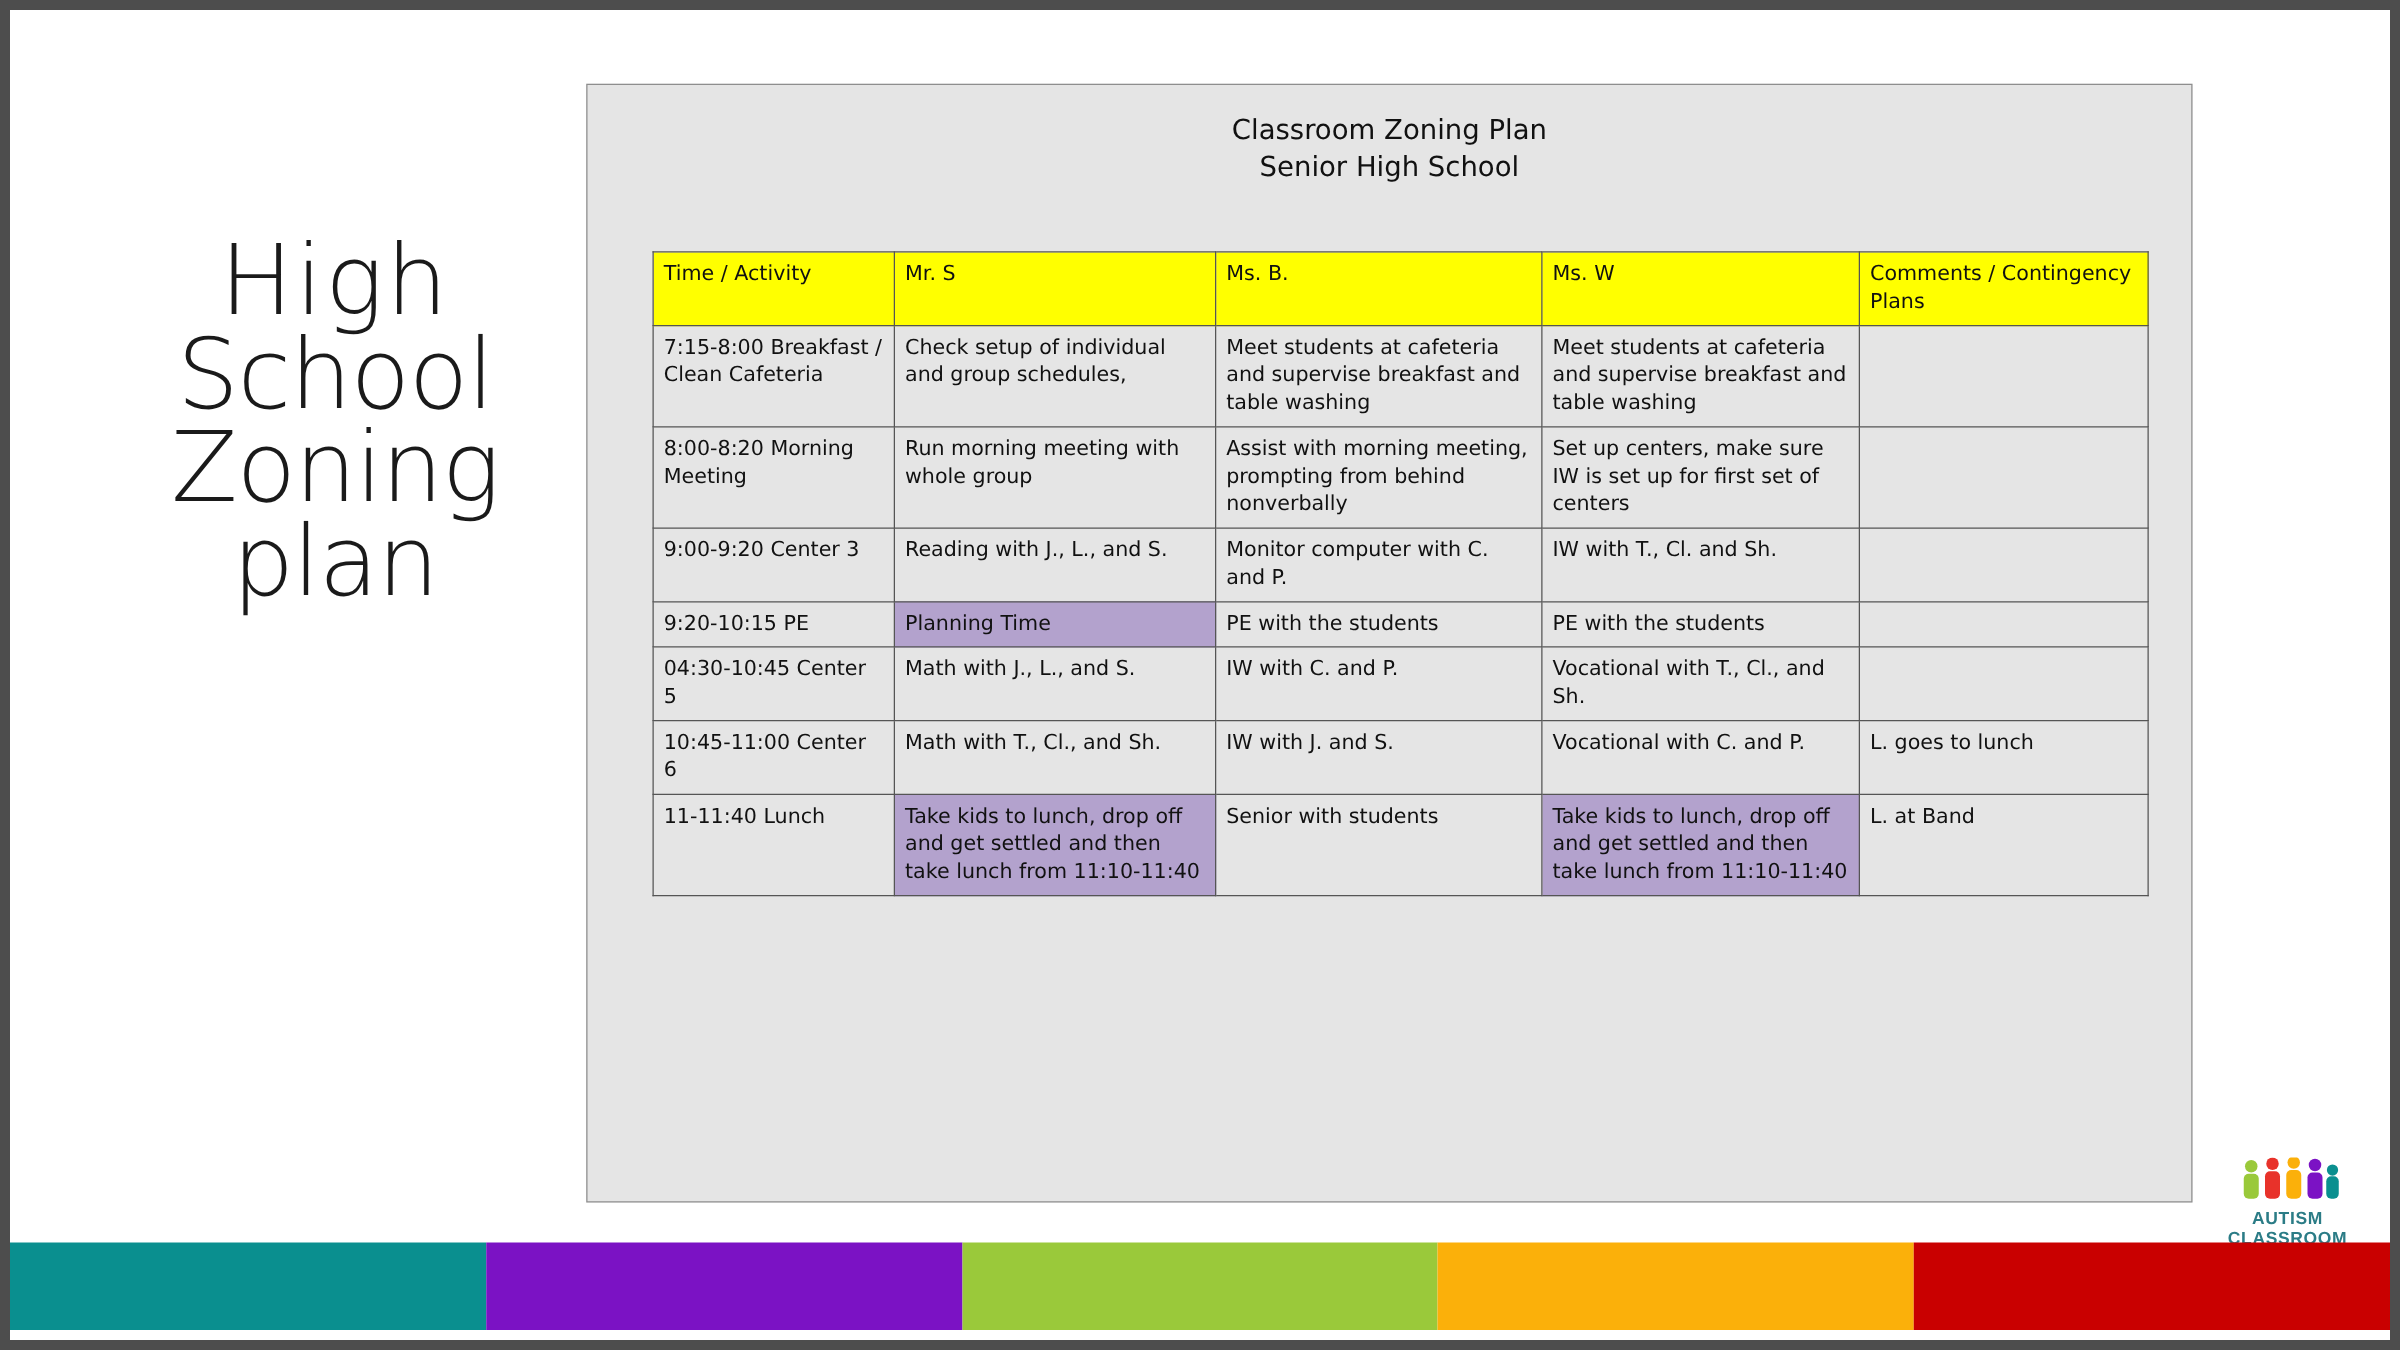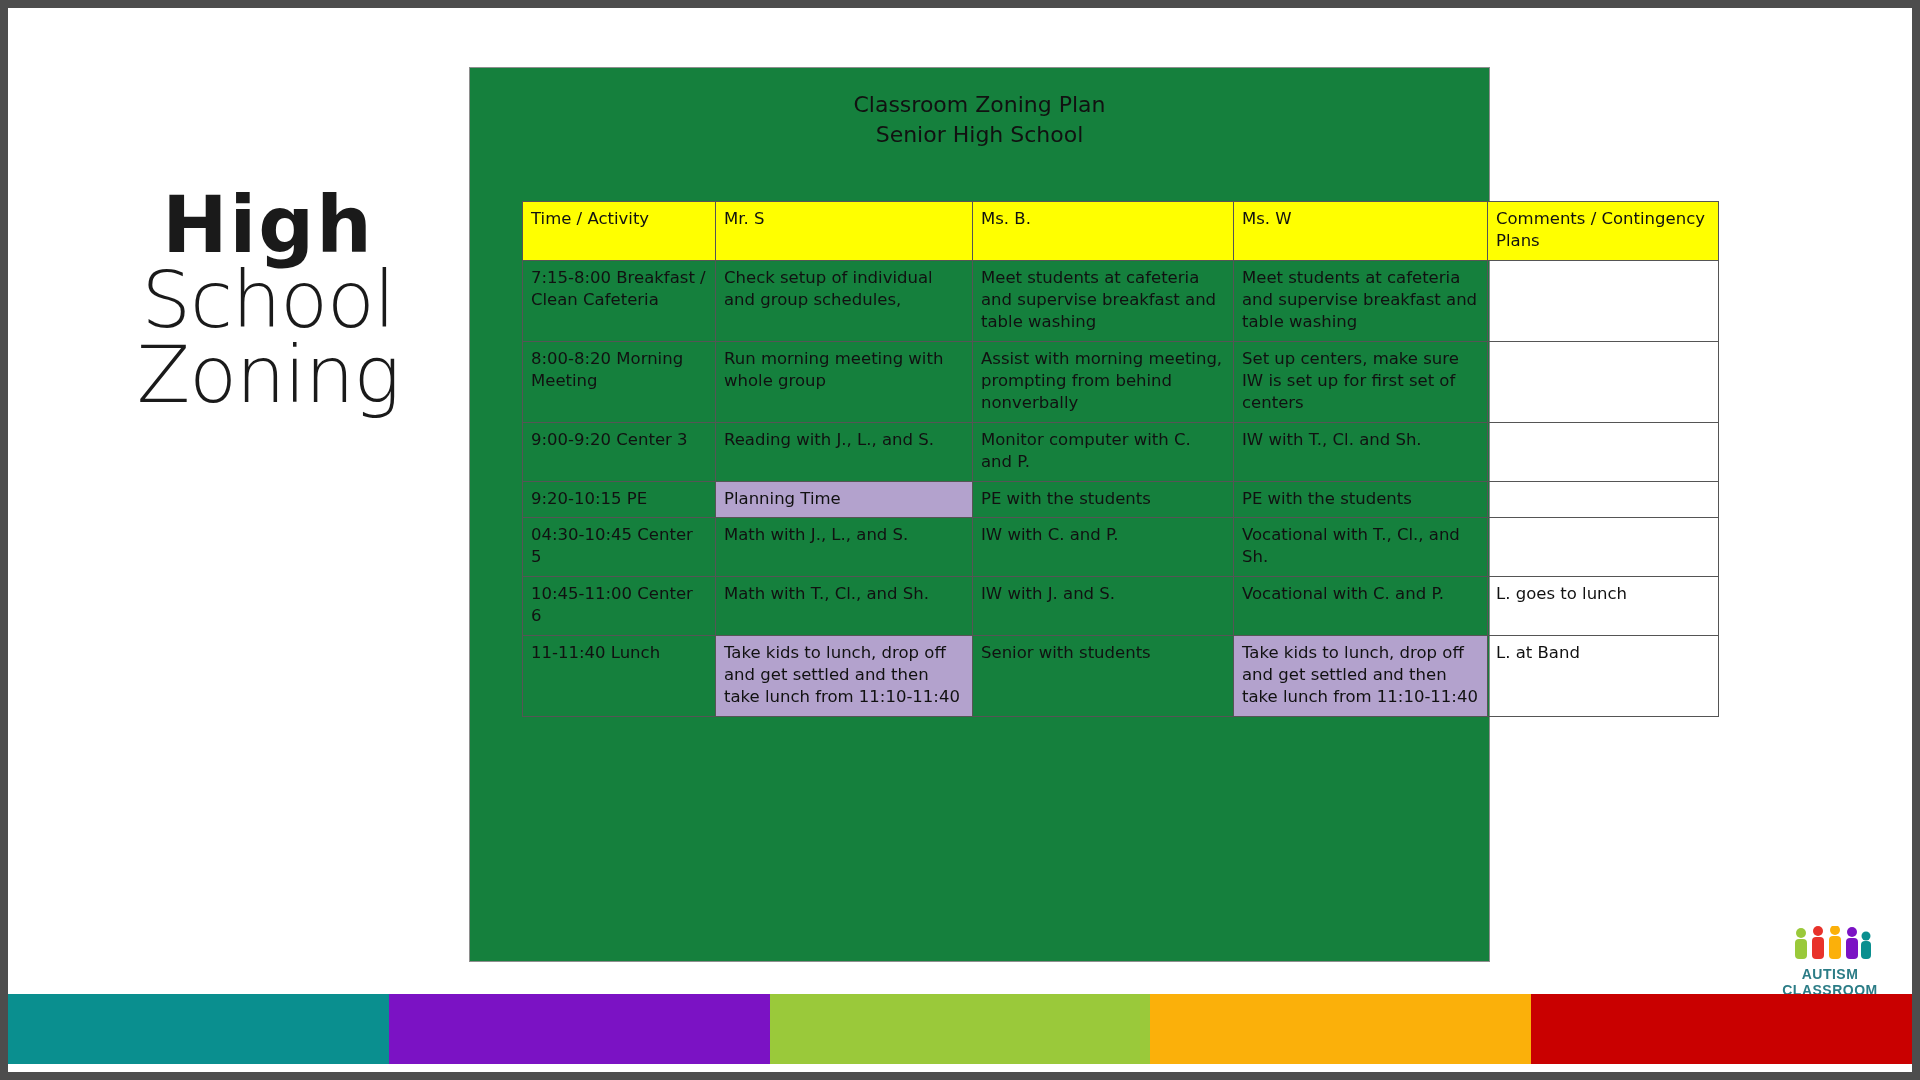--- a/index.html
+++ b/index.html
@@ -29,33 +29,33 @@
     top: 180px;
     width: 360px;
     font-family: "DejaVu Sans", sans-serif;
     font-weight: 300;
     font-size: 78px;
     line-height: 0.96;
     color: #1a1a1a;
     letter-spacing: -1px;
     text-align: center;
   }
-  .slide-title .l1 { display:block; letter-spacing: 2px; font-weight: bold;}
+  .slide-title .l1 { display:block; letter-spacing: 2px;}
   .slide-title .l2 { display:block; }
   .slide-title .l3 { display:block; }
   .slide-title .l4 { display:block; }
 
   
   .doc {
     position: absolute;
     left: 461px;
     top: 59px;
-    width: 1021px;
+    width: 1285px;
     height: 895px;
-    background: #15803d;
+    background: #e5e5e5;
     border: 1px solid #8e8e8e;
     box-sizing: border-box;
   }
   .doc-head {
     text-align: center;
     margin-top: 22px;
     font-family: "DejaVu Sans", sans-serif;
     font-size: 22px;
     color: #111;
     line-height: 1.35;
@@ -129,20 +129,21 @@
 </style>
 </head>
 <body>
 
 <div class="slide">
 
   <div class="slide-title">
     <span class="l1">High</span>
     <span class="l2">School</span>
     <span class="l3">Zoning</span>
+    <span class="l4">plan</span>
   </div>
 
   <div class="doc">
     <div class="doc-head">
       <div>Classroom Zoning Plan</div>
       <div>Senior High School</div>
     </div>
 
     <table class="zoning">
       <colgroup>

